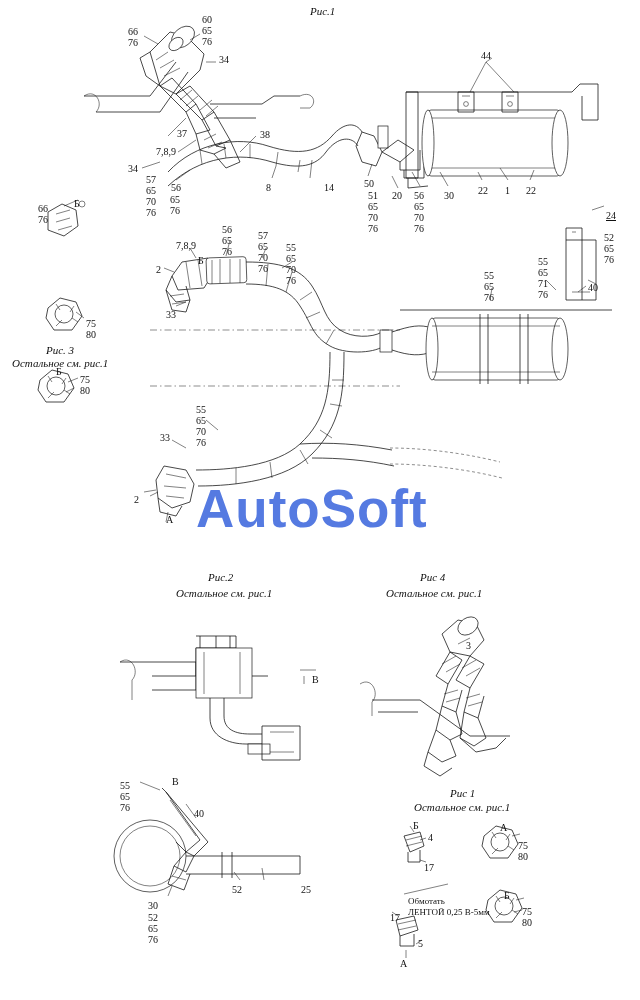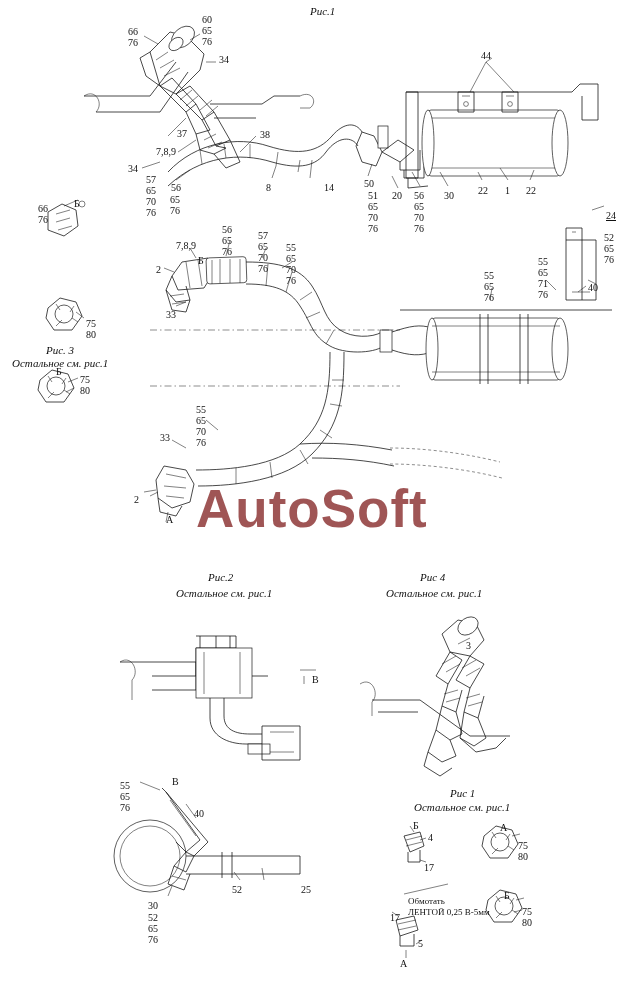--- a/index.html
+++ b/index.html
@@ -13,21 +13,21 @@
     position:absolute;font-family:"Liberation Serif", serif;
     font-size:10px;line-height:11px;color:#111;white-space:pre;
   }
   .lbl.it{margin-top:12px;}
   .lbl.cap{font-style:italic;font-size:11px;}
   .lbl.small{font-size:9px;}
   .wm{
     position:absolute;left:196px;top:478px;
     font-family:"Liberation Sans", sans-serif;
     font-size:53px;font-weight:bold;letter-spacing:1px;
-    color:#7f1d1d;opacity:.75;
+    color:#1d4ed8;opacity:.75;
   }
 </style>
 </head>
 <body>
 
 <div id="sheet">
 
 <svg id="art" viewBox="0 0 640 1000" xmlns="http://www.w3.org/2000/svg">
   <defs>
     <style>

